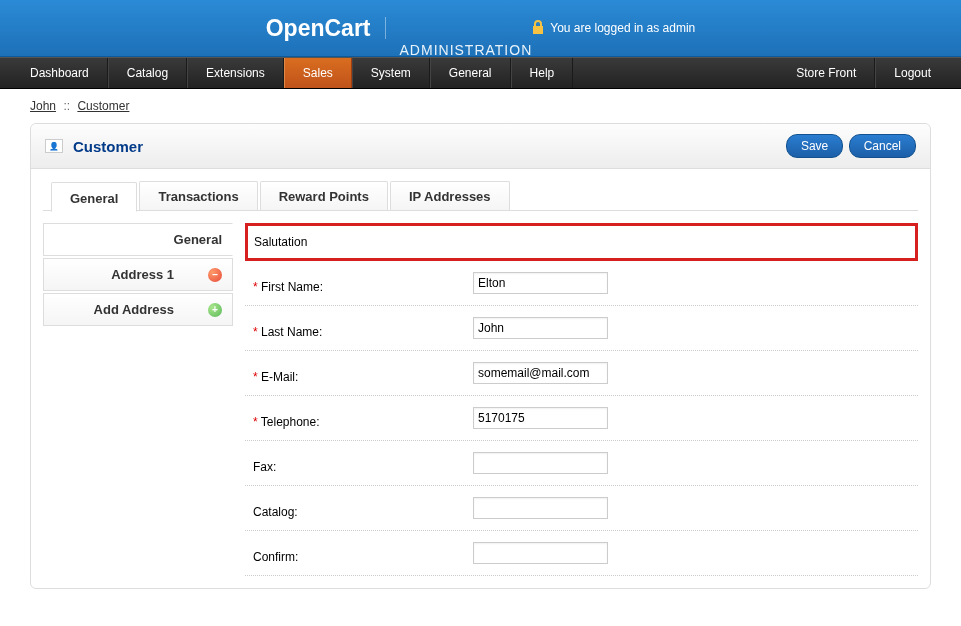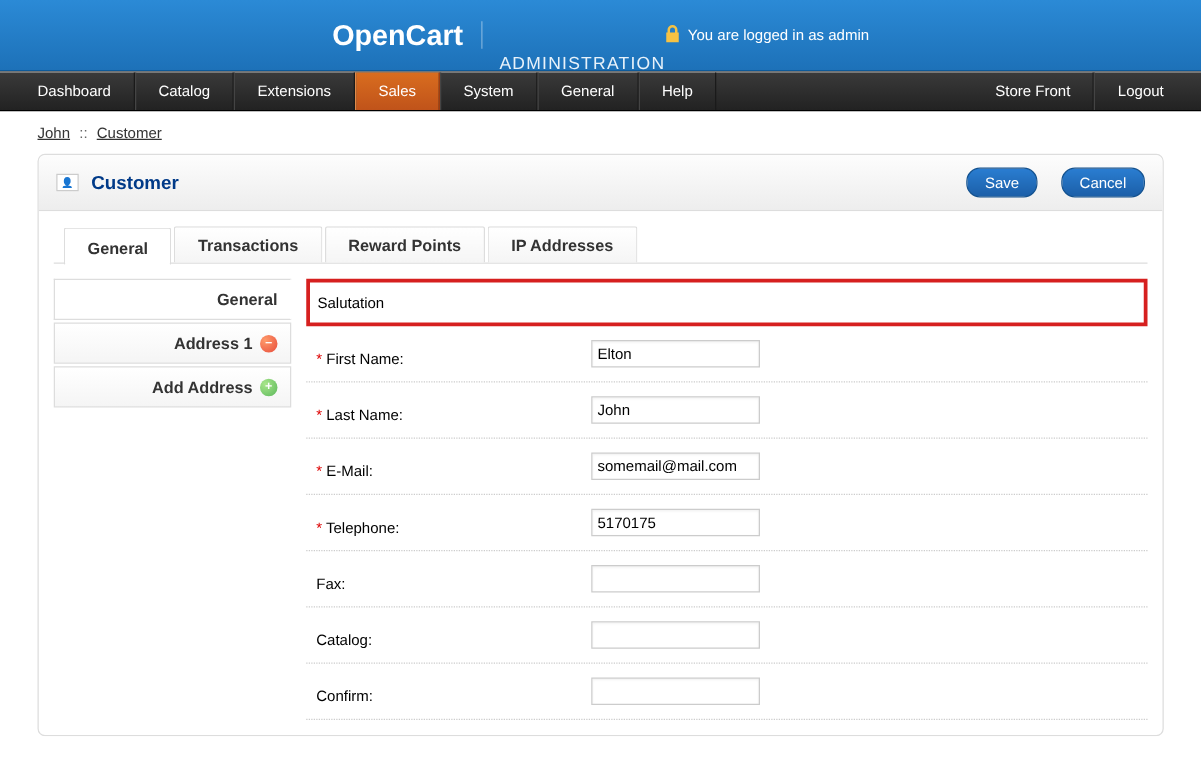--- a/index.html
+++ b/index.html
@@ -35,36 +35,36 @@
     .breadcrumb { padding: 10px 30px; font-size: 12px; color: #333; }
     .breadcrumb a { color: #333; text-decoration: underline; }
     .breadcrumb .sep { margin: 0 4px; color: #666; }
     
     
     .box { margin: 0 30px; border: 1px solid #ddd; border-radius: 6px; background: #fff; }
     .box-heading { background: linear-gradient(to bottom, #fdfdfd 0%, #ededed 100%); border-bottom: 1px solid #ddd; padding: 10px 14px; display: flex; align-items: center; justify-content: space-between; border-radius: 6px 6px 0 0; }
     .box-heading-left { display: flex; align-items: center; }
     .box-icon { width: 18px; height: 14px; background: #fff; border: 1px solid #ccc; margin-right: 10px; display: inline-flex; align-items: center; justify-content: center; font-size: 8px; }
     .box-title { color: #003a88; font-size: 15px; font-weight: bold; }
-    .btn { display: inline-block; background: linear-gradient(to bottom, #2a7dd1 0%, #1c5fa8 100%); color: #fff; border: 1px solid #14528f; border-radius: 11px; padding: 4px 14px; font-size: 12px; cursor: pointer; margin-left: 15px; }
+    .btn { display: inline-block; background: linear-gradient(to bottom, #2a7dd1 0%, #1c5fa8 100%); color: #fff; border: 1px solid #14528f; border-radius: 11px; padding: 4px 14px; font-size: 12px; cursor: pointer; margin-left: 2px; }
     
     .box-content { padding: 12px; }
     
     
     .htabs { border-bottom: 1px solid #ddd; display: flex; padding-left: 8px; height: 30px; }
     .htab { border: 1px solid #ddd; border-bottom: none; background: #fff; padding: 7px 18px; font-size: 13px; font-weight: bold; color: #333; cursor: pointer; margin-right: 2px; border-radius: 2px 2px 0 0; position: relative; top: 0px; }
     .htab.active { background: #fff; border-bottom: 1px solid #fff; padding-top: 8px; top: 1px; margin-bottom: -1px; }
     .htab:not(.active) { background: linear-gradient(to bottom, #fff 0%, #f5f5f5 100%); }
     
     
     .form-layout { display: flex; margin-top: 12px; }
     .vtabs { width: 190px; flex-shrink: 0; margin-right: 12px; }
     .vtab { border: 1px solid #ddd; padding: 8px 10px; background: #fff; margin-bottom: 2px; text-align: right; font-weight: bold; color: #333; font-size: 13px; cursor: pointer; display: flex; justify-content: flex-end; align-items: center; }
     .vtab.active { background: #fff; border-right: 1px solid #fff; }
-    .vtab:not(.active) { background: linear-gradient(to bottom, #fff 0%, #f5f5f5 100%); }
+    .vtab:not(.active) { background: linear-gradient(to bottom, #fff 0%, #f5f5f5 100%); gap: 28px; }
     .vtab .minus-icon, .vtab .plus-icon { margin-left: 6px; }
     
     .minus-icon { width: 14px; height: 14px; border-radius: 50%; background: radial-gradient(circle at 30% 30%, #ff9a6a, #e74c3c); display: inline-flex; align-items: center; justify-content: center; color: #fff; font-size: 10px; font-weight: bold; line-height: 1; }
     .plus-icon { width: 14px; height: 14px; border-radius: 50%; background: radial-gradient(circle at 30% 30%, #a8e68a, #5cb85c); display: inline-flex; align-items: center; justify-content: center; color: #fff; font-size: 10px; font-weight: bold; line-height: 1; }
     
     
     .form-area { flex: 1; }
     .form-row { display: flex; align-items: flex-end; border-bottom: 1px dotted #ccc; padding: 11px 8px; }
     .form-row.highlighted { border: 3px solid #d6201f; border-radius: 0; padding: 9px 6px; }
     .form-label { width: 220px; color: #000; font-size: 12px; }

